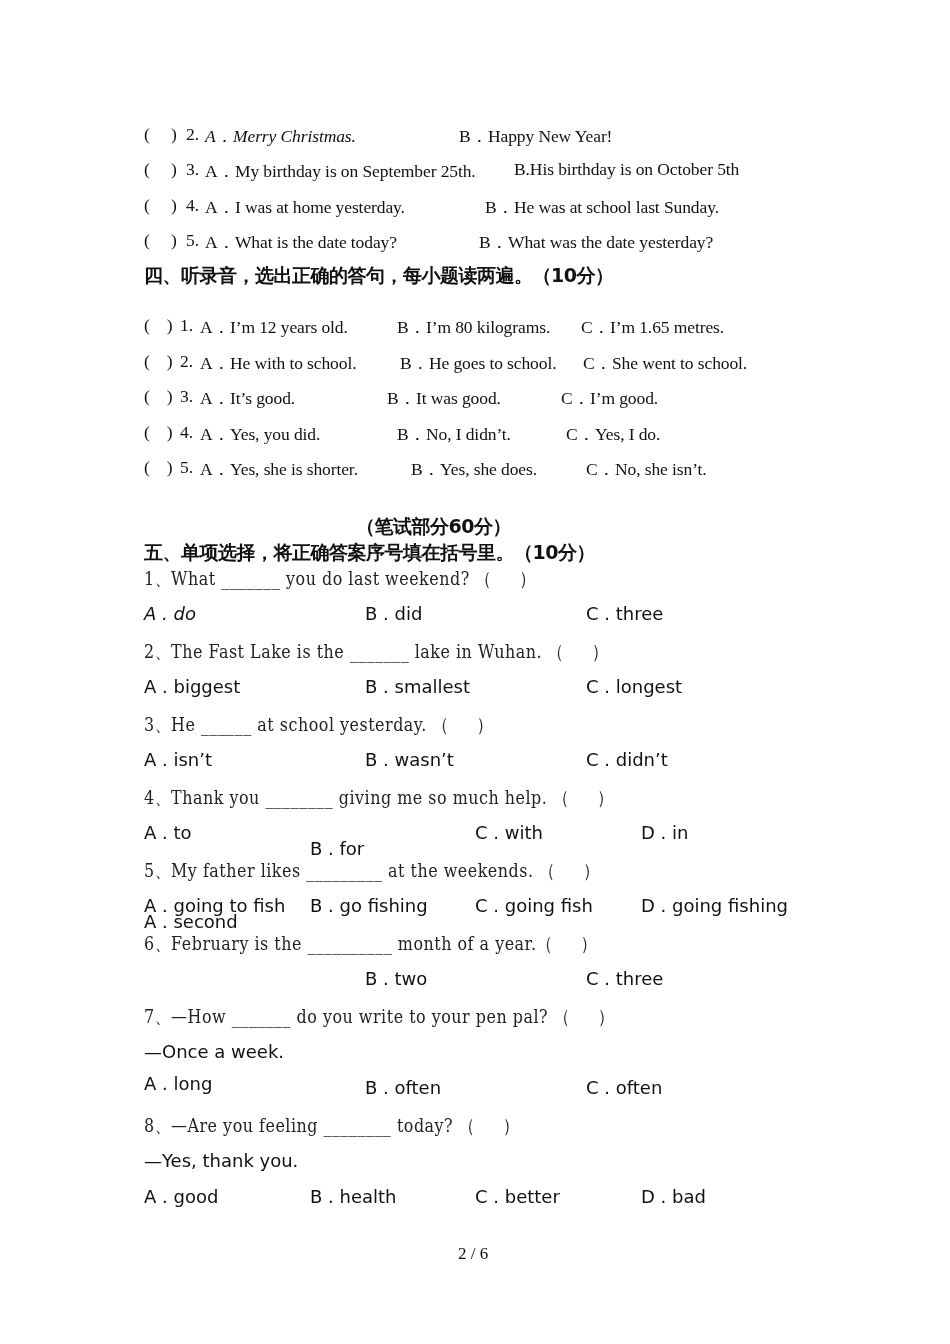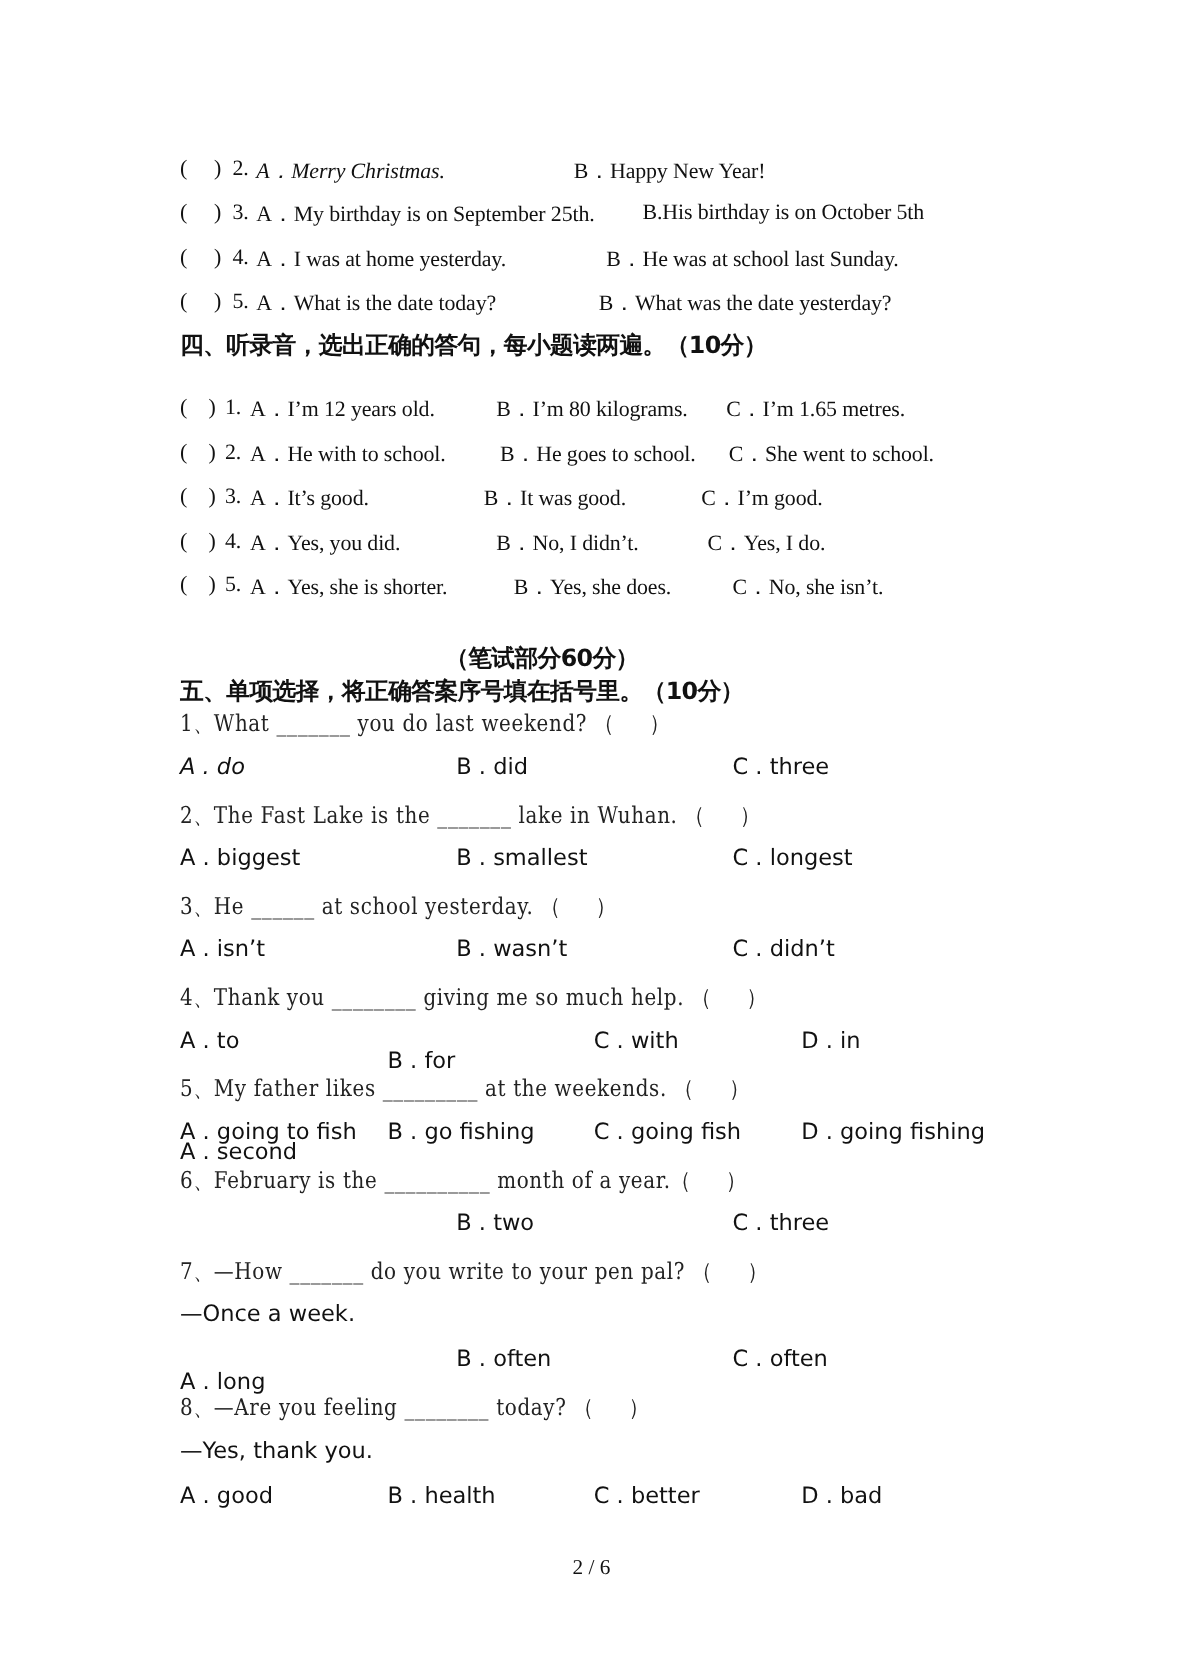--- a/index.html
+++ b/index.html
@@ -103,21 +103,21 @@
   <div class="abs sans" style="left:475px;top:895px;">C . going fish</div>
   <div class="abs sans" style="left:641px;top:895px;">D . going fishing</div>
 
   <div class="abs mono" style="left:144px;top:931px;">6、February is the __________ month of a year.（     ）</div>
   <div class="abs sans" style="left:144px;top:911px;">A . second</div>
   <div class="abs sans" style="left:365px;top:968px;">B . two</div>
   <div class="abs sans" style="left:586px;top:968px;">C . three</div>
 
   <div class="abs mono" style="left:144px;top:1004px;">7、—How _______ do you write to your pen pal? （     ）</div>
   <div class="abs sans" style="left:144px;top:1041px;">—Once a week.</div>
-  <div class="abs sans" style="left:144px;top:1095px;">A . long</div>
+  <div class="abs sans" style="left:144px;top:1073px;">A . long</div>
   <div class="abs sans" style="left:365px;top:1077px;">B . often</div>
   <div class="abs sans" style="left:586px;top:1077px;">C . often</div>
 
   <div class="abs mono" style="left:144px;top:1113px;">8、—Are you feeling ________ today? （     ）</div>
   <div class="abs sans" style="left:144px;top:1150px;">—Yes, thank you.</div>
   <div class="abs sans" style="left:144px;top:1186px;">A . good</div>
   <div class="abs sans" style="left:310px;top:1186px;">B . health</div>
   <div class="abs sans" style="left:475px;top:1186px;">C . better</div>
   <div class="abs sans" style="left:641px;top:1186px;">D . bad</div>
 </div>

